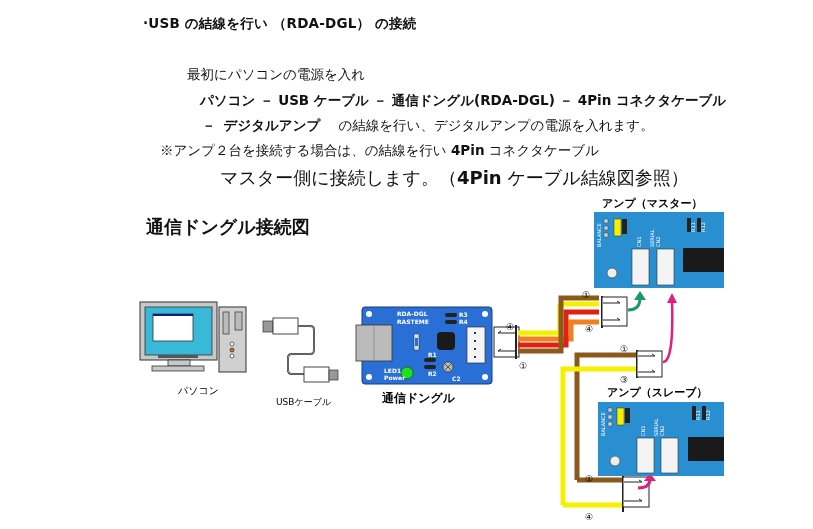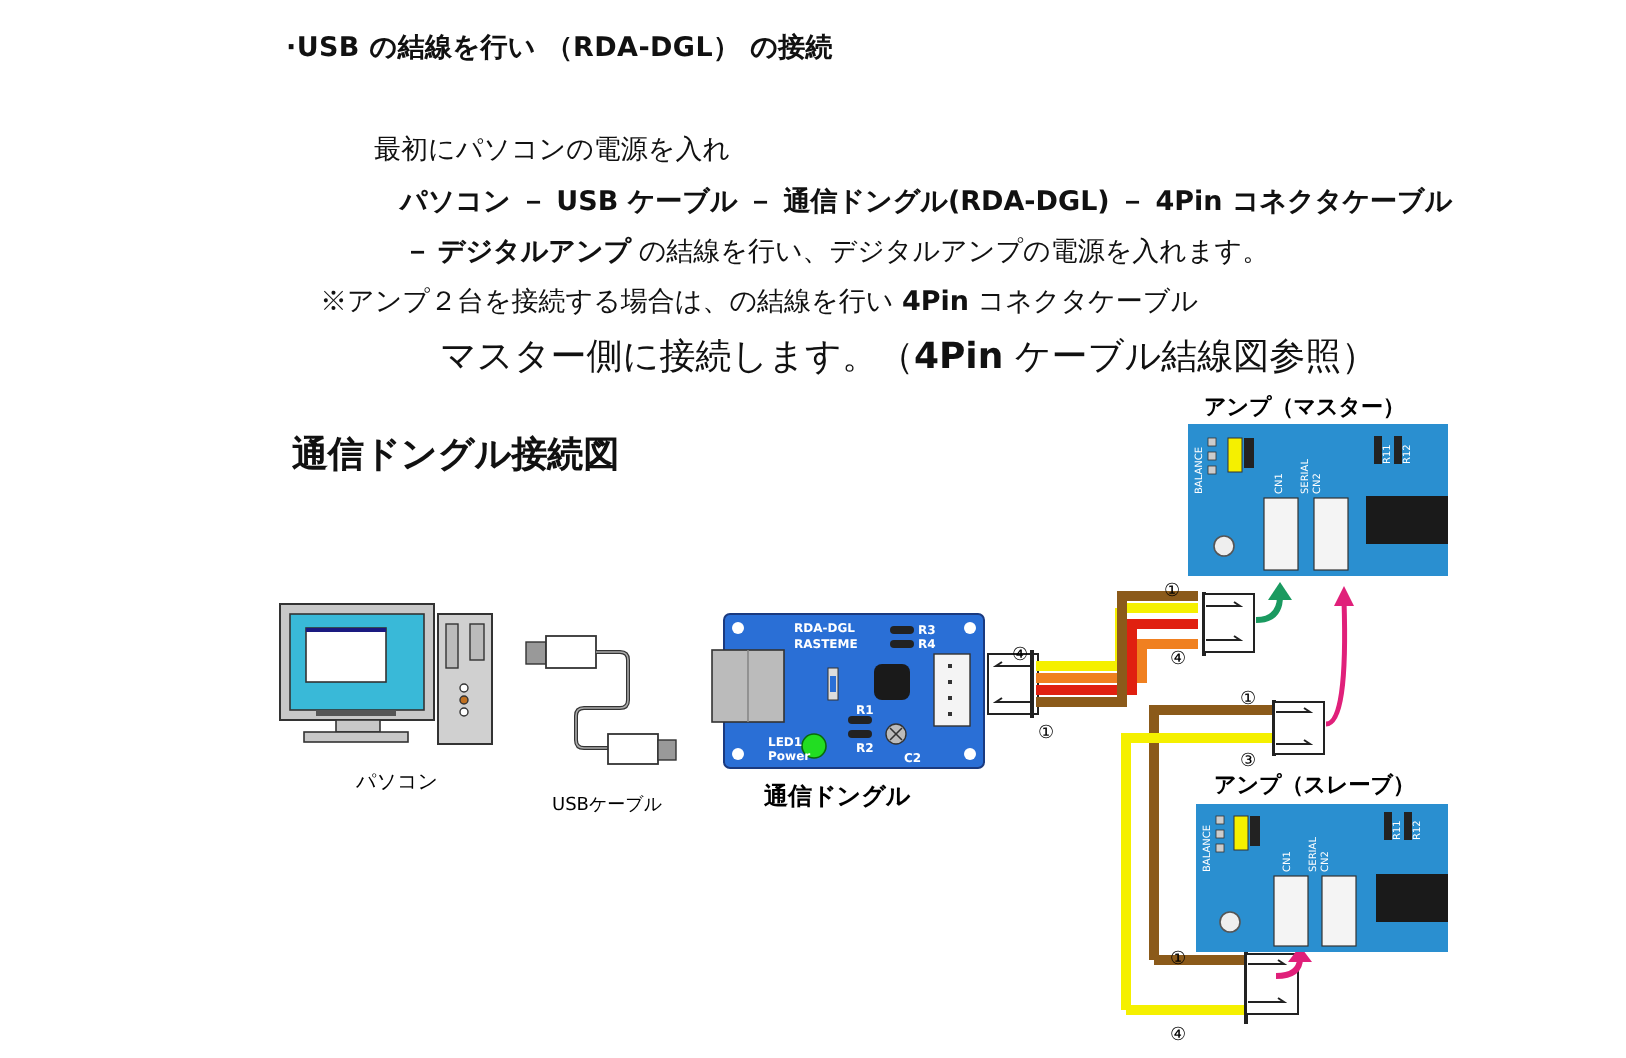--- a/index.html
+++ b/index.html
@@ -3,22 +3,22 @@
 <meta charset="utf-8">
 <style>
   html, body { margin:0; padding:0; background:#ffffff; }
   body { width:813px; height:529px; position:relative; overflow:hidden;
          font-family:"DejaVu Sans", sans-serif; color:#111; }
   .abs { position:absolute; }
   .heading { left:143px; top:15px; font-size:13.5px; font-weight:bold; letter-spacing:0.2px; }
   .p1 { left:145px; top:66px; font-size:13.5px; font-family:"DejaVu Serif", serif;margin-left:42px; }
   .p2 { left:160px; top:92px; font-size:13.5px; font-weight:bold;margin-left:40px; }
   .p3 { left:202px; top:117px; font-size:13.5px; }
-  .p3 .b { font-weight:bold; font-family:Liberation Serif, serif; }
-  .p3 .r { font-family:Liberation Sans, sans-serif; }
+  .p3 .b { font-weight:bold; font-family:Liberation Mono, monospace; }
+  .p3 .r { font-family:Liberation Mono, monospace;margin-left:10px; }
   .p4 { left:160px; top:142px; font-size:13.5px; font-family:"DejaVu Serif", serif; }
   .p5 { left:172px; top:166px; font-size:18px; font-family:"DejaVu Serif", serif;margin-left:48px; }
   .b2 { font-weight:bold; font-family:"DejaVu Sans", sans-serif; }
   .diag-title { left:146px; top:215px; font-size:18px; font-weight:bold; }
   svg text { font-family:"DejaVu Sans", sans-serif; }
 </style>
 </head>
 <body>
 
 <div class="abs heading">·USB の結線を行い （RDA-DGL） の接続</div>

